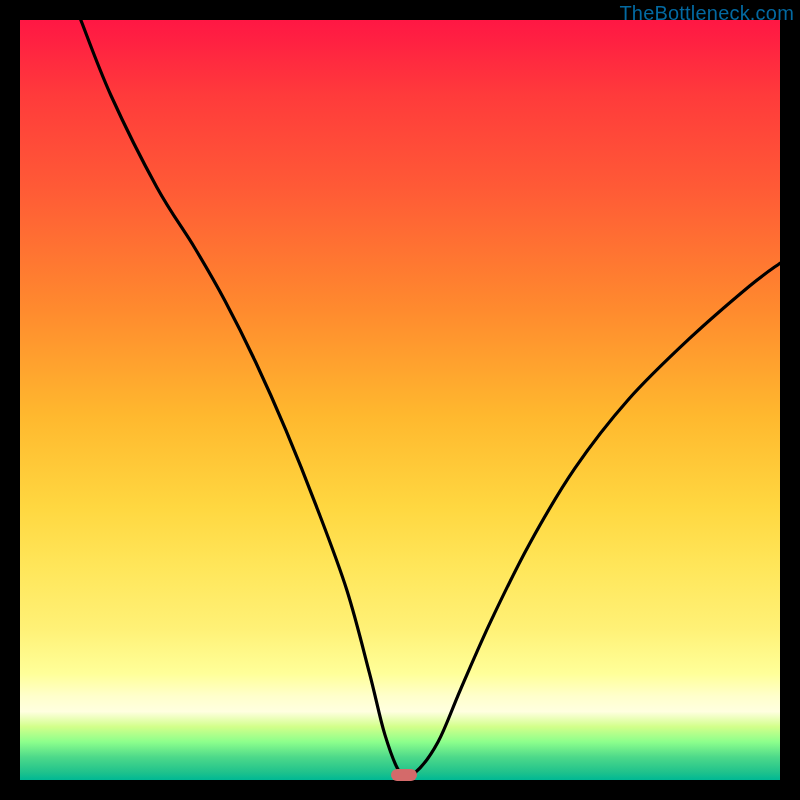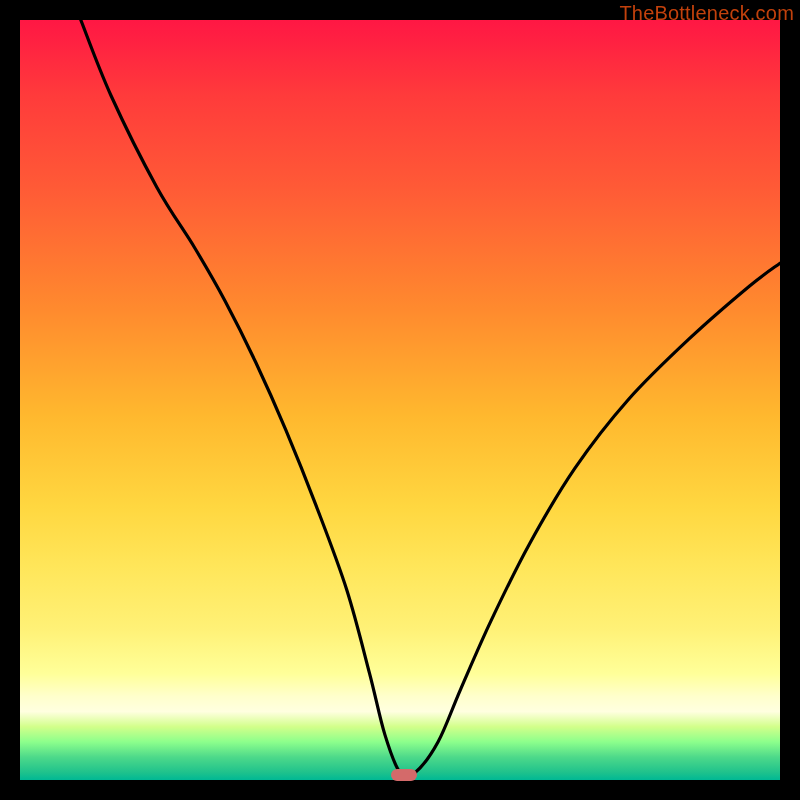--- a/index.html
+++ b/index.html
@@ -55,21 +55,21 @@
     width: 26px;
     height: 12px;
     border-radius: 6px;
     background: #d46a6a;
     transform: translate(-50%, -50%);
   }
   .watermark {
     position: absolute;
     top: 2px;
     right: 6px;
-    color: #c2410c;
+    color: #0369a1;
     font-size: 20px;
     font-weight: 500;
     letter-spacing: 0.2px;
     user-select: none;
   }
 </style>
 </head>
 <body>
 
 <div class="frame">

